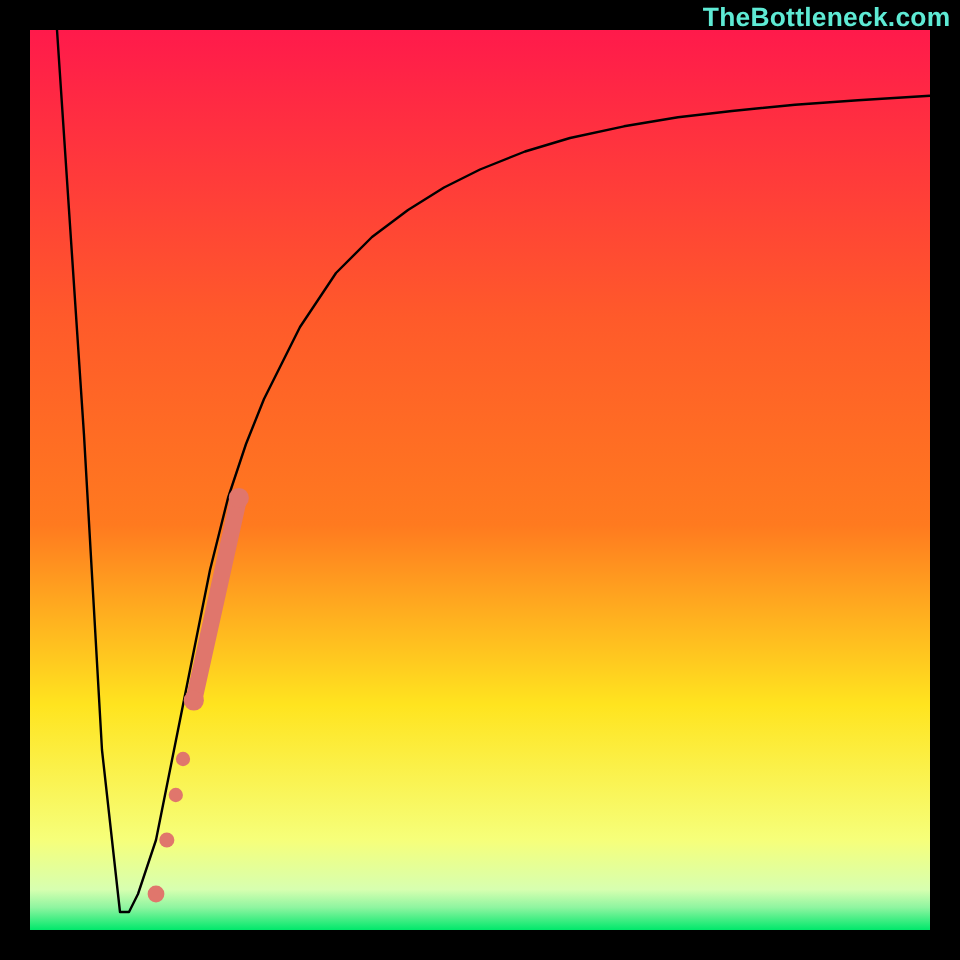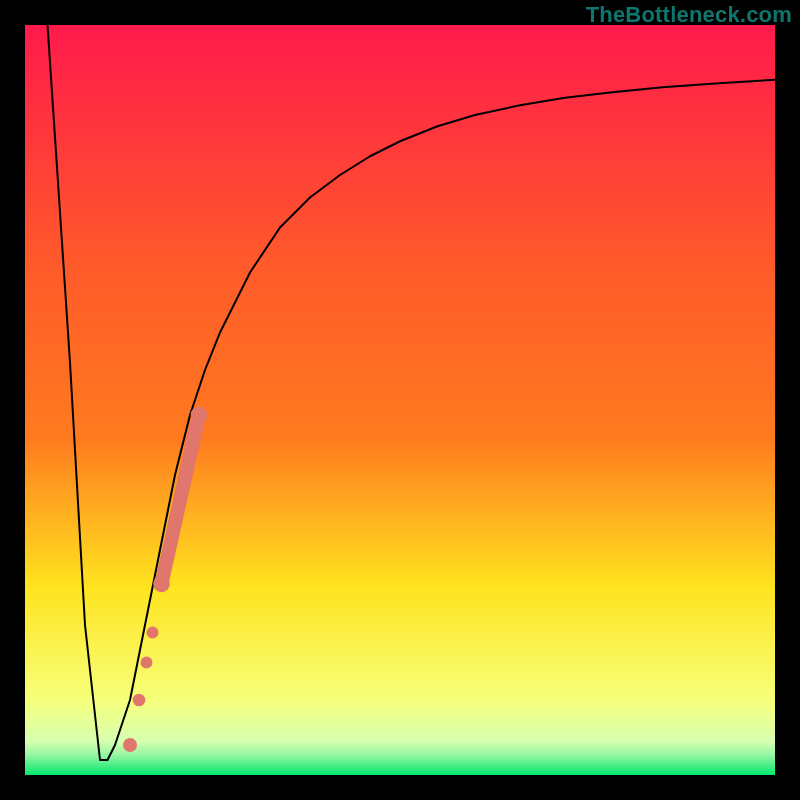--- a/index.html
+++ b/index.html
@@ -21,21 +21,21 @@
     position: absolute;
     left: 25px;
     top: 25px;
     width: 750px;
     height: 750px;
   }
   .watermark {
     position: absolute;
     top: 2px;
     right: 8px;
-    color: #0f766e;
+    color: #5eead4;
     font-size: 22px;
     font-weight: 600;
     letter-spacing: 0.2px;
     user-select: none;
   }
 </style>
 </head>
 <body>
 
 <div class="frame">

